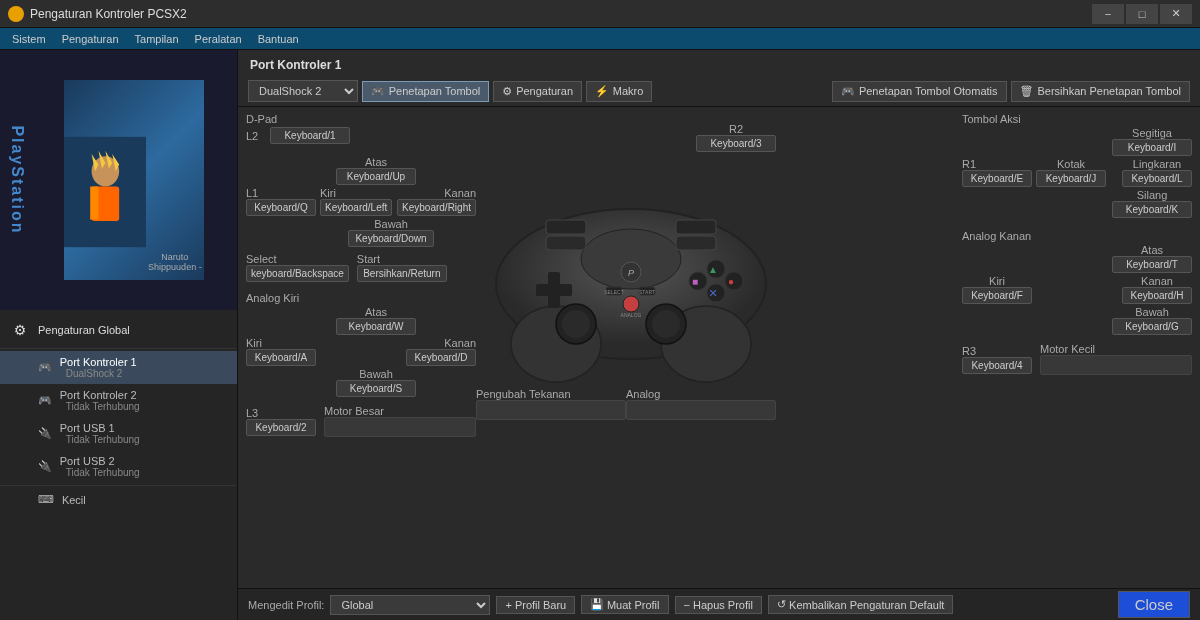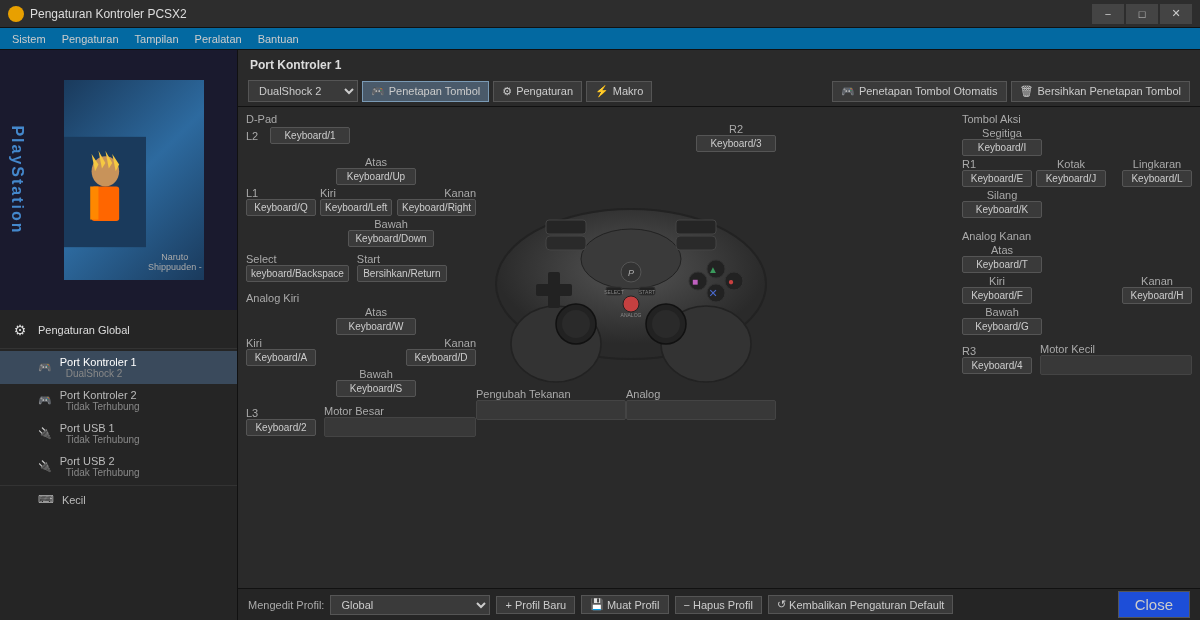--- a/index.html
+++ b/index.html
@@ -42,21 +42,21 @@
       background: #444;
       border: none;
       color: #ccc;
       cursor: pointer;
       display: flex; align-items: center; justify-content: center;
       font-size: 11px;
     }
 
     
     .menubar {
-      background: #0369a1;
+      background: #0c4a6e;
       height: 22px;
       display: flex;
       align-items: center;
       padding: 0 4px;
       border-bottom: 1px solid #111;
     }
     .menubar-item {
       padding: 2px 8px;
       font-size: 11px;
       color: #ccc;
@@ -262,21 +262,21 @@
     }
 
     
     .row { display: flex; align-items: center; }
     .col { display: flex; flex-direction: column; }
     .mb2 { margin-bottom: 2px; }
     .mb4 { margin-bottom: 4px; }
     .mt4 { margin-top: 4px; }
     .flex-jc { justify-content: center; }
     .flex-jb { justify-content: space-between; }
-    .flex-je { justify-content: flex-start; }
+    .flex-je { justify-content: flex-end; }
     .text-label { font-size: 11px; color: #aaa; }
 
     .key-btn-sm {
       background: #3a3a3a;
       border: 1px solid #555;
       color: #ccc;
       padding: 2px 4px;
       font-size: 10px;
       cursor: pointer;
       min-width: 70px;

